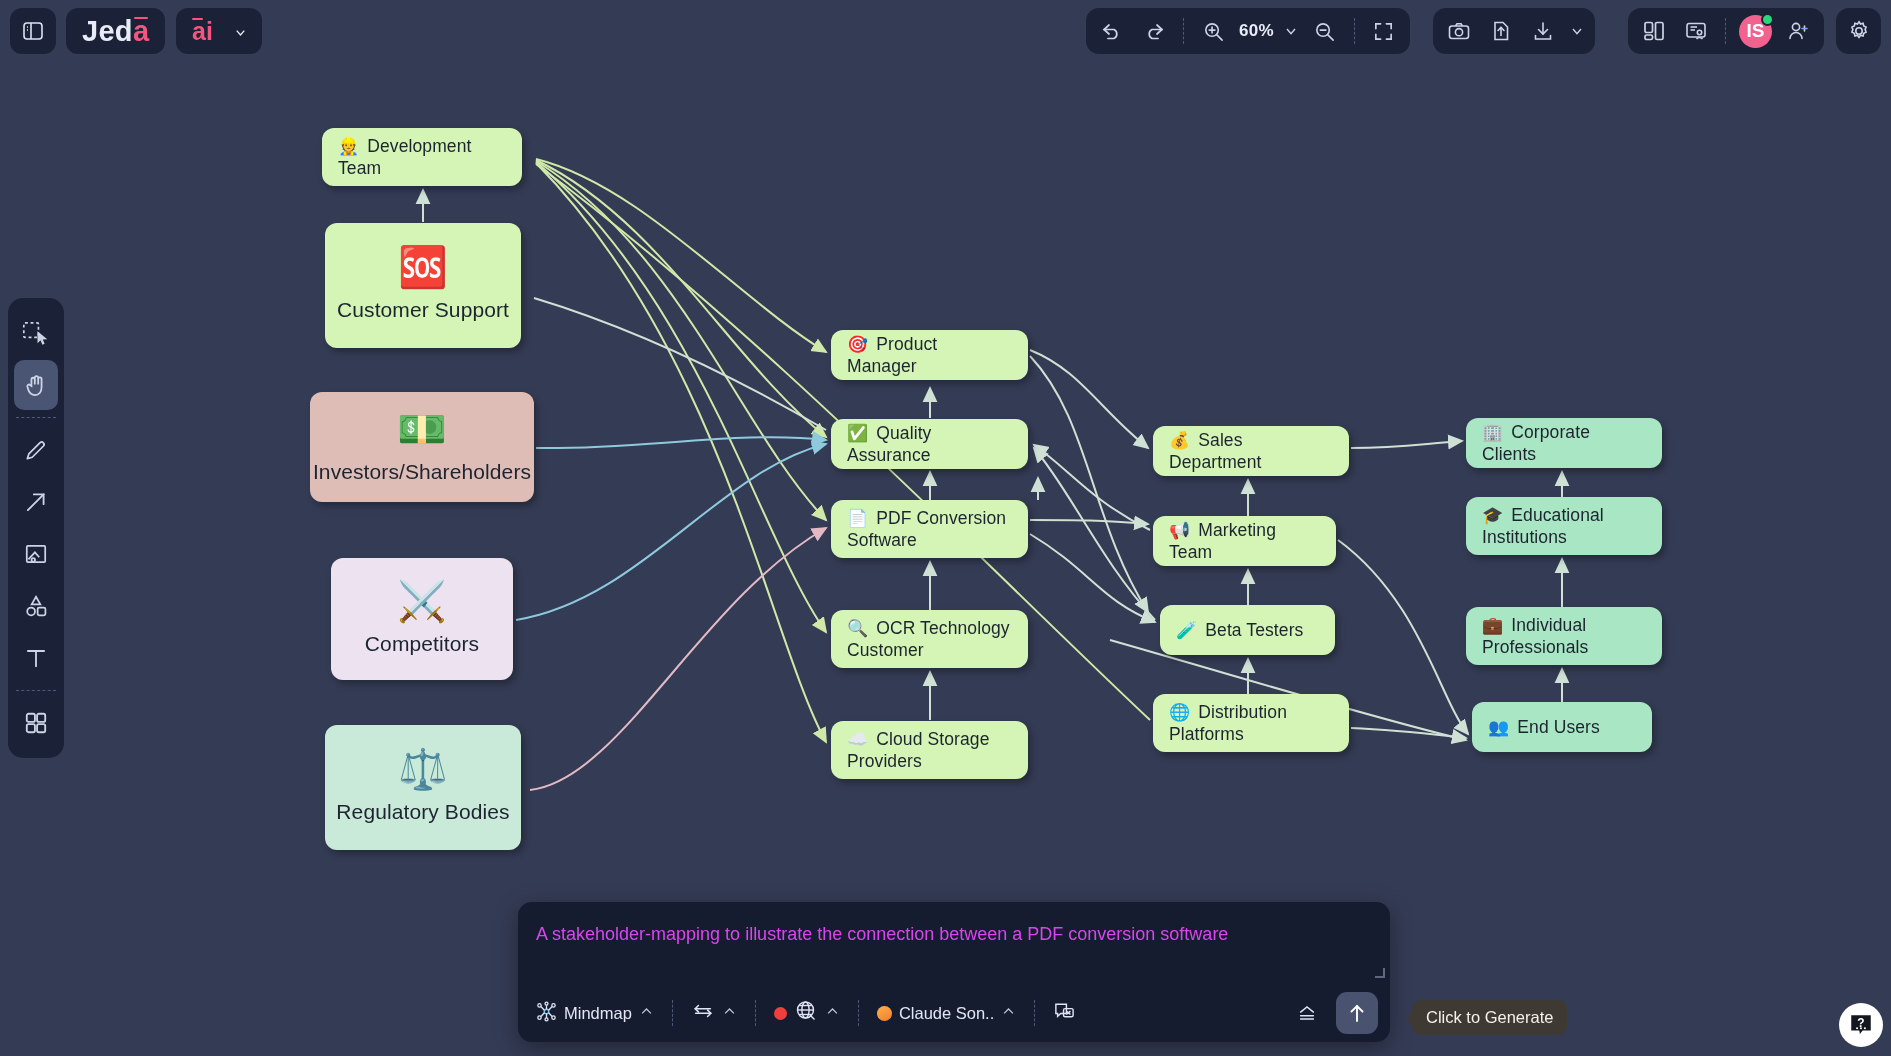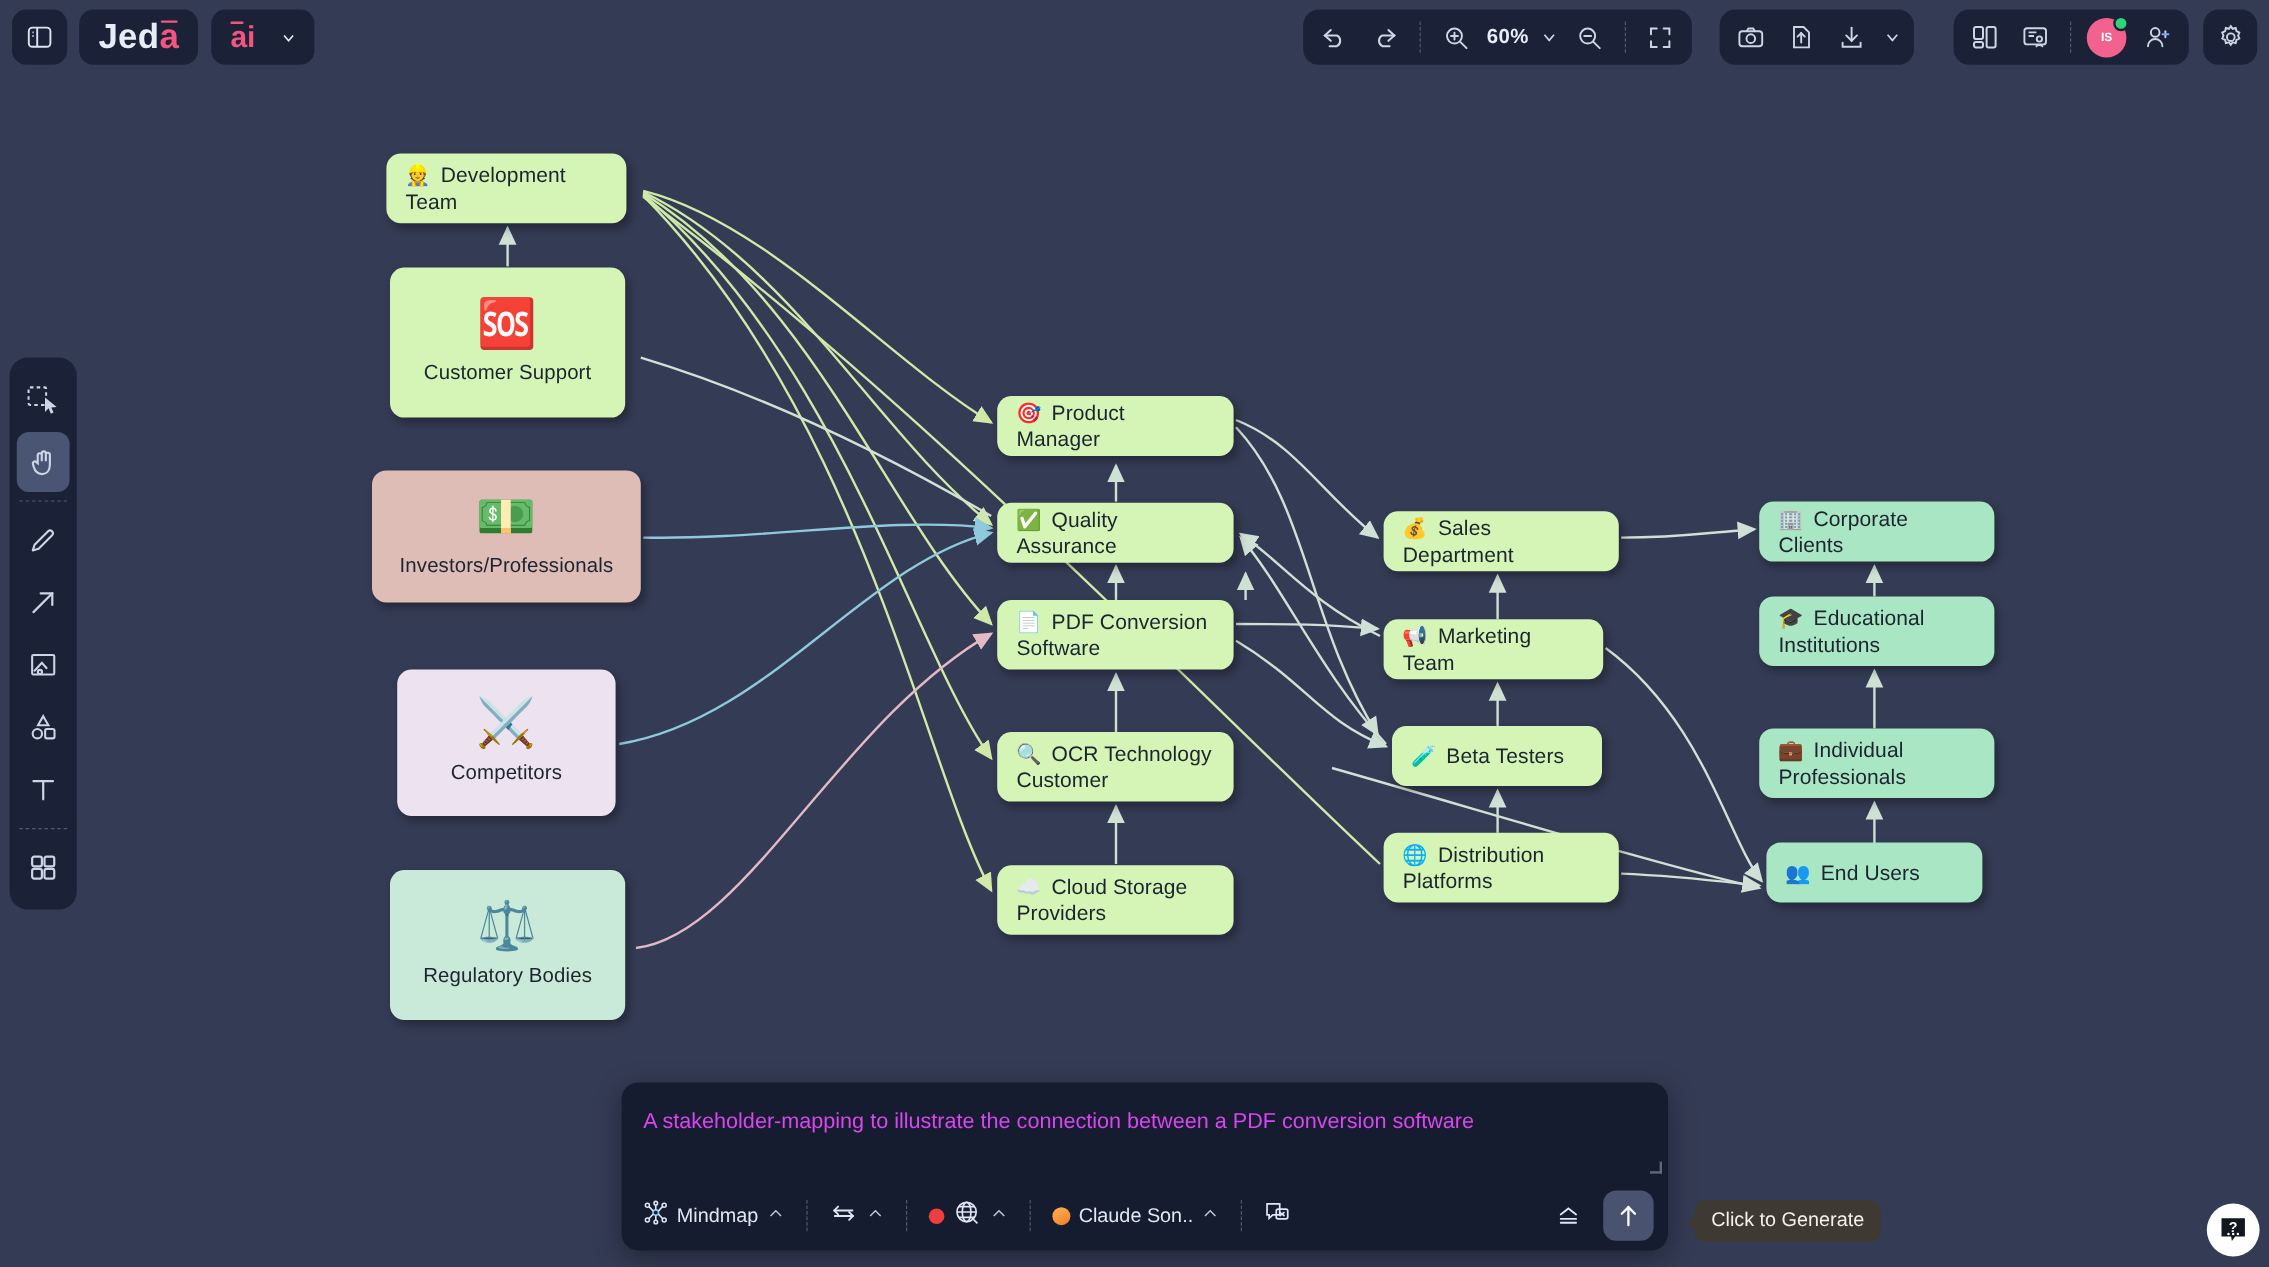--- a/index.html
+++ b/index.html
@@ -31,21 +31,21 @@
   .node.inline .nlabel { display: inline; }
   .node .emo { font-size: 17px; margin-right: 8px; display: inline-block; line-height: 1; }
 
   
   .node.stacked {
     flex-direction: column;
     justify-content: center;
     padding: 14px 10px;
   }
   .node.stacked .emo { font-size: 40px; margin: 0 0 10px 0; }
-  .node.stacked .nlabel { font-size: 17px; text-align: right; }
+  .node.stacked .nlabel { font-size: 21px; text-align: right; }
 
   .g-light  { background: #d4f5b5; }
   .g-mint   { background: #a8e6c4; }
   .g-mint2  { background: #c9ead9; }
   .c-salmon { background: #debdb7; }
   .c-lav    { background: #ece2f0; }
 
   
   #topbar { position: absolute; left: 0; top: 0; width: 1891px; height: 62px; z-index: 40; }
 
@@ -99,21 +99,21 @@
     color: #e8edf8; font-size: 17px; font-weight: 700; padding: 0 3px 0 4px; letter-spacing:.3px;
   }
   #grp-zoom   { left: 1086px; }
   #grp-export { left: 1433px; }
   #grp-share  { left: 1628px; }
   #grp-settings{ left: 1836px; width: 45px; justify-content:center; padding:0; }
 
   .avatar {
     width: 33px; height: 33px; border-radius: 50%;
     background: #f2628f;
-    color: #fff; font-size: 10px; font-weight: 700;
+    color: #fff; font-size: 19px; font-weight: 700;
     display: flex; align-items: center; justify-content: center;
     position: relative; margin: 0 4px;
   }
   .avatar .dot {
     position: absolute; right: -2px; top: -2px;
     width: 13px; height: 13px; border-radius: 50%;
     background: #2bd67b; border: 2px solid #1b2237;
   }
 
   
@@ -268,21 +268,21 @@
     <div id="node-layer">
         <div class="node inline g-light" style="left: 322px; top: 128px; width: 200px; height: 58px;">
           <div><span class="emo">👷</span><span class="nlabel">Development Team</span></div>
         </div>
         <div class="node stacked g-light" style="left: 325px; top: 223px; width: 196px; height: 125px;">
           <span class="emo">🆘</span>
           <span class="nlabel">Customer Support</span>
         </div>
         <div class="node stacked c-salmon" style="left: 310px; top: 392px; width: 224px; height: 110px;">
           <span class="emo">💵</span>
-          <span class="nlabel">Investors/Professionals</span>
+          <span class="nlabel">Investors/Shareholders</span>
         </div>
         <div class="node stacked c-lav" style="left: 331px; top: 558px; width: 182px; height: 122px;">
           <span class="emo">⚔️</span>
           <span class="nlabel">Competitors</span>
         </div>
         <div class="node stacked g-mint2" style="left: 325px; top: 725px; width: 196px; height: 125px;">
           <span class="emo">⚖️</span>
           <span class="nlabel">Regulatory Bodies</span>
         </div>
         <div class="node inline g-light" style="left: 831px; top: 330px; width: 197px; height: 50px;">

